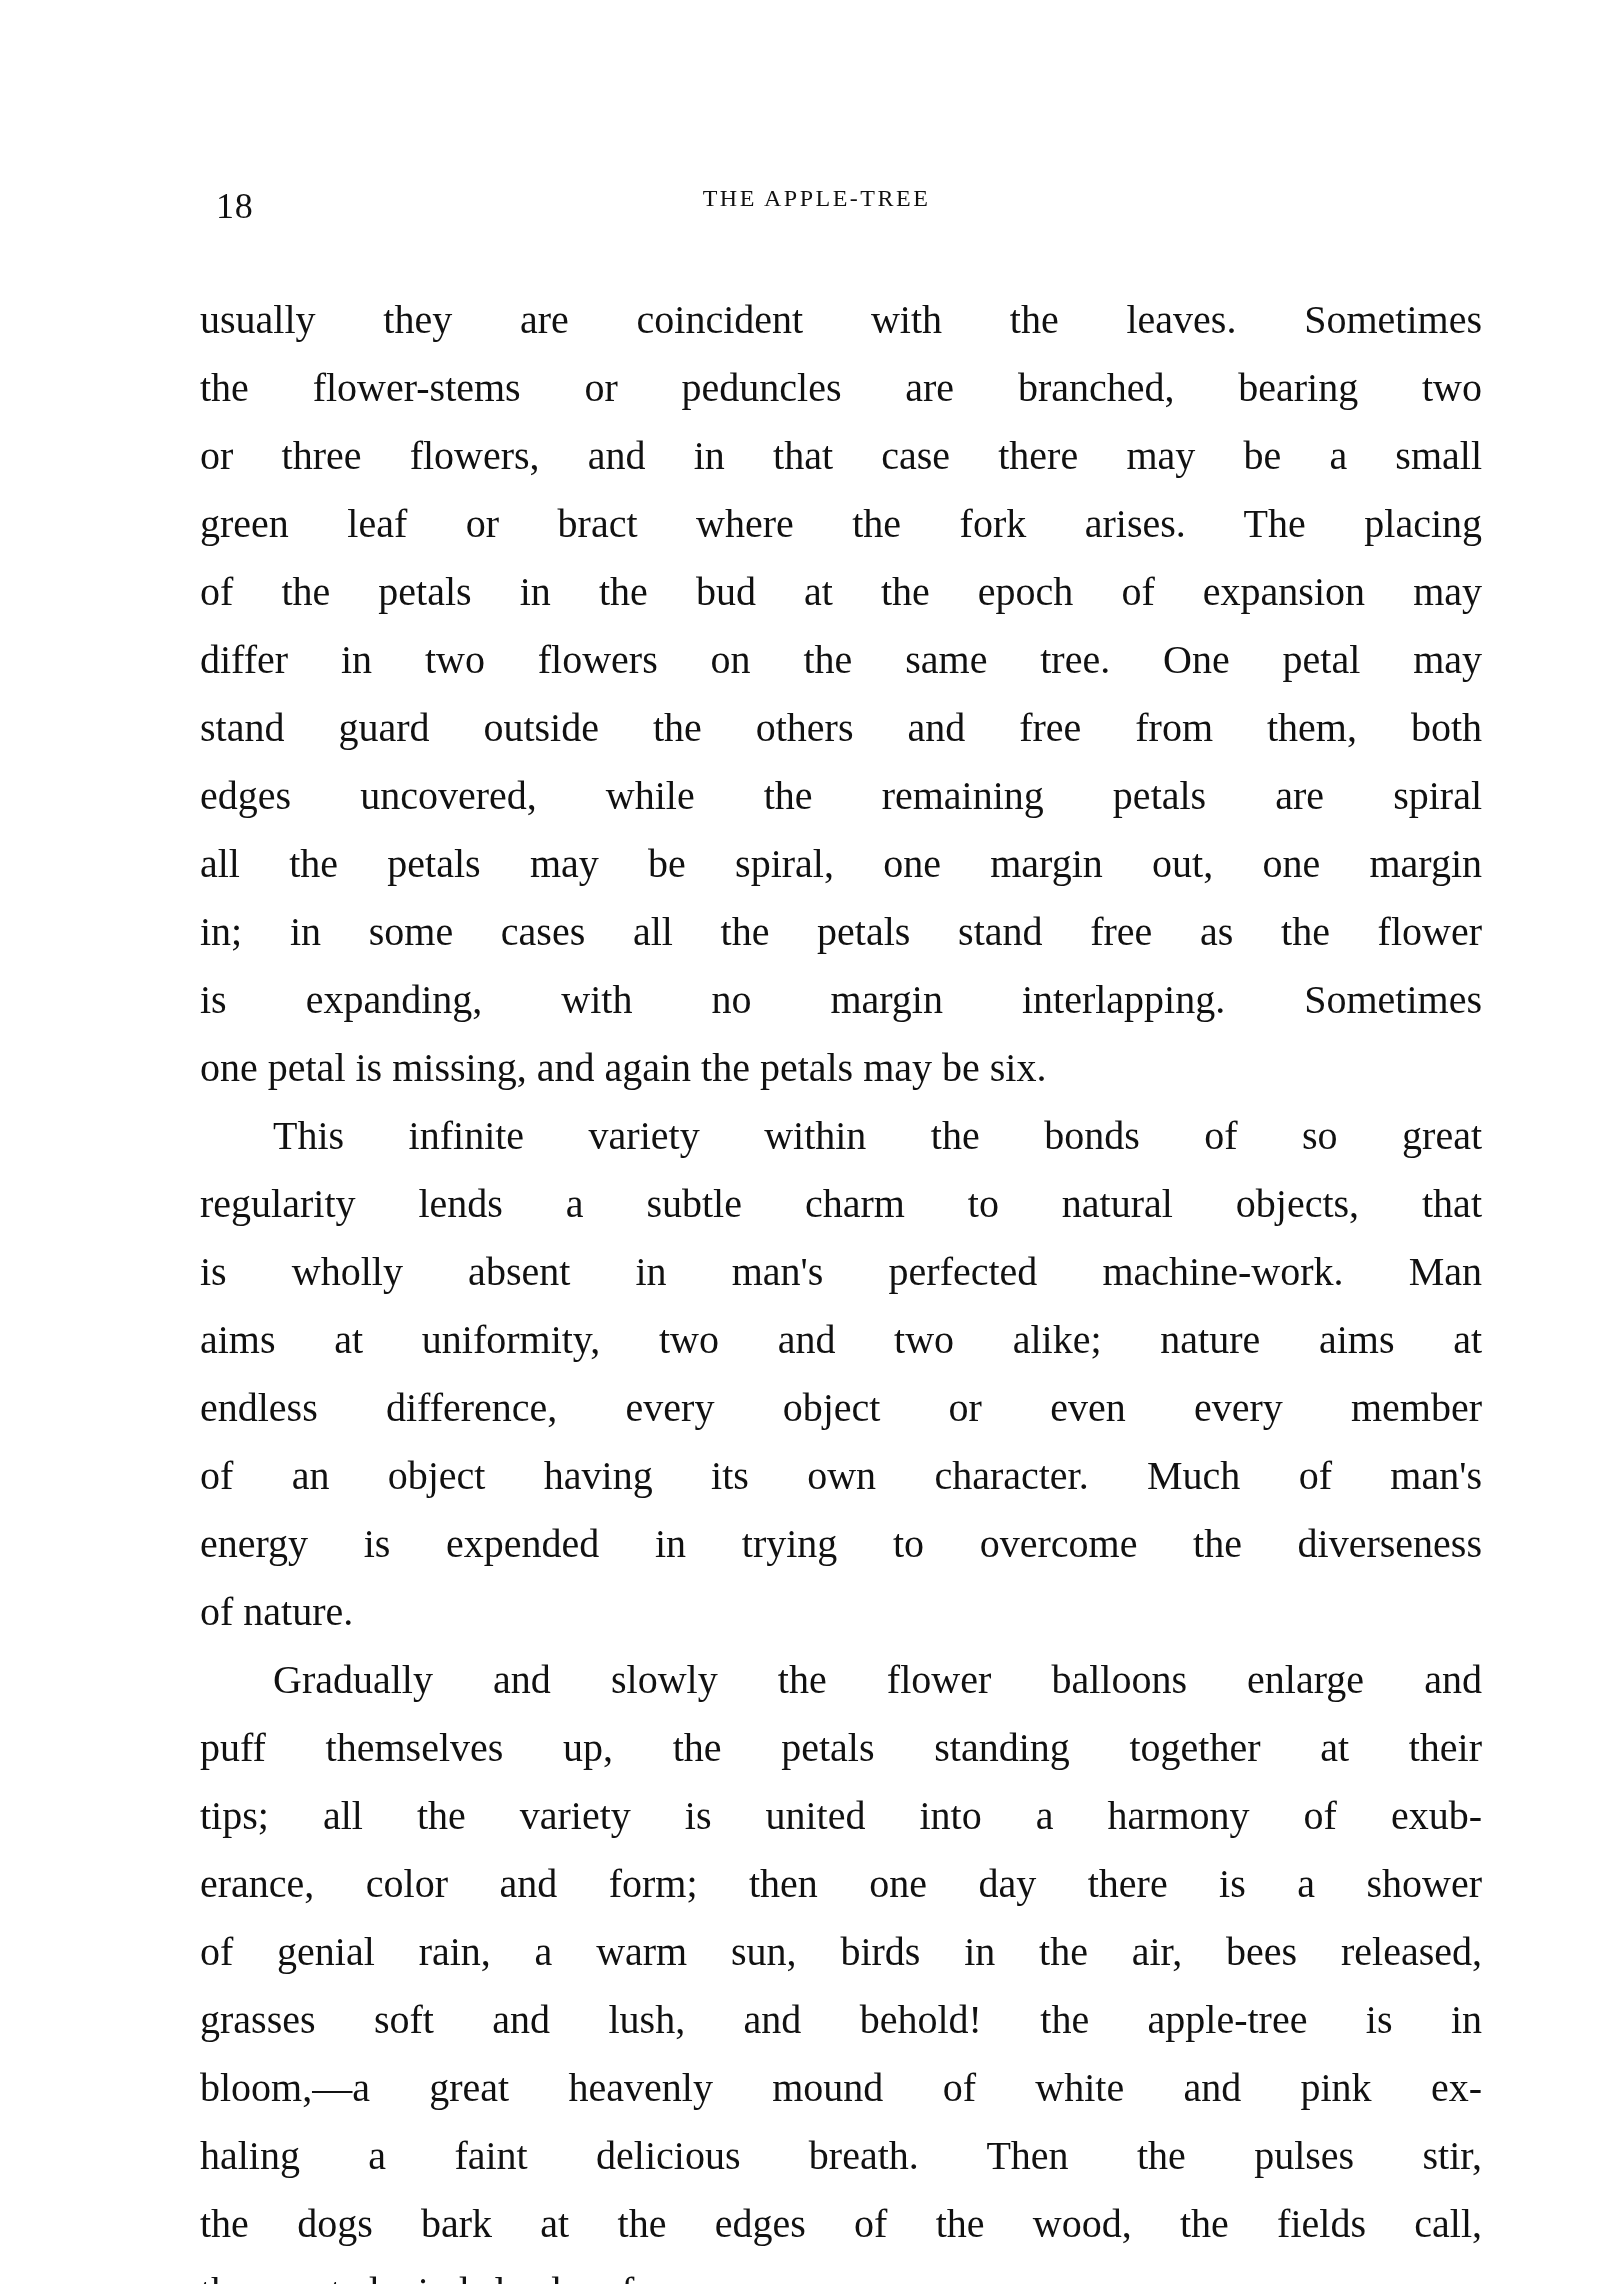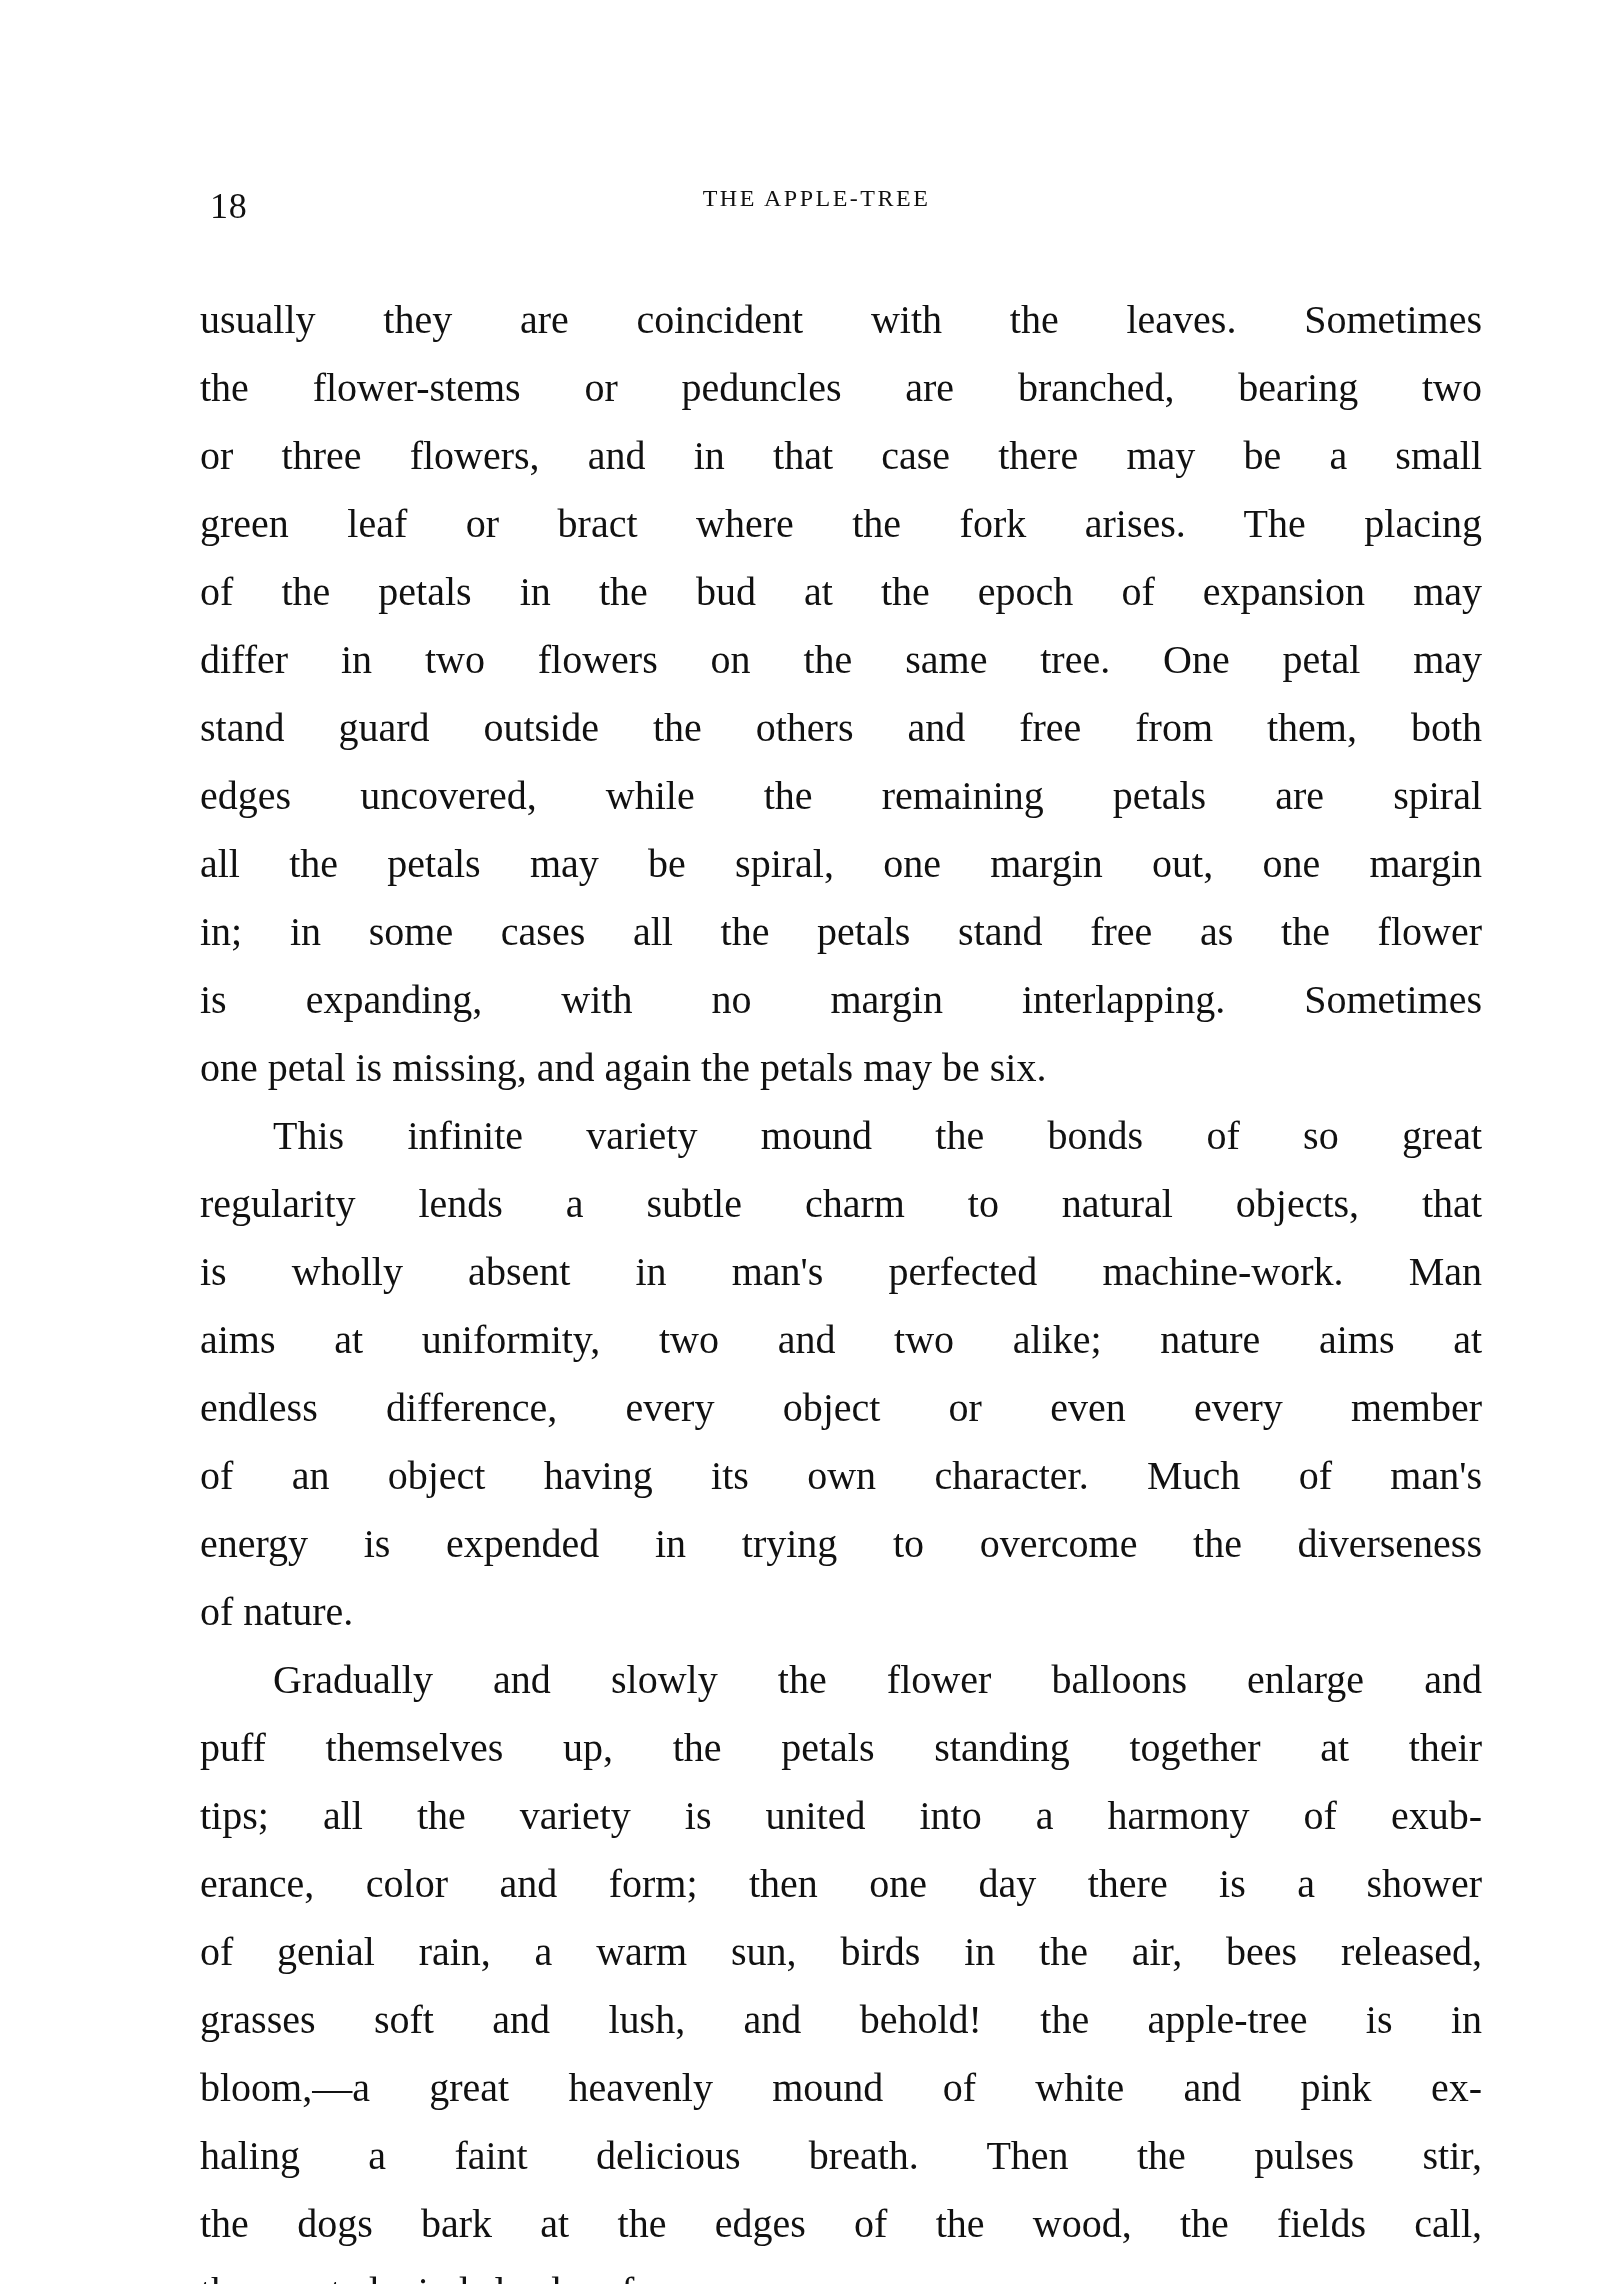--- a/index.html
+++ b/index.html
@@ -1,19 +1,19 @@
 <!DOCTYPE html>
 <html style="font-size:13px"><head>
 <meta charset="utf-8">
 <style>
   html, body { margin:0; padding:0; background:#ffffff; }
   body { width:1621px; height:2284px; position:relative; overflow:hidden; }
   .page { position:absolute; left:0; top:0; width:1621px; height:2284px; background:#fff; color:#111; font-family:"Liberation Serif","DejaVu Serif",serif; }
   .header { position:absolute; left:200px; top:185px; width:1282px; height:49px; }
-  .pagenum { position:absolute; left:10px; top:0; font-size:36px; letter-spacing:0.8px; }
+  .pagenum { position:absolute; left:16px; top:0; font-size:36px; letter-spacing:0.8px; }
   .running-title { position:absolute; left:0; right:0; top:0; text-align:center; font-size:24px; letter-spacing:2.5px; padding-right:49px; }
   .body { position:absolute; left:200px; top:280px; width:1282px; font-size:40px; line-height:56px; }
   .line { display:block; white-space:nowrap; text-align:justify; text-align-last:justify; height:56px;margin-top:12px; }
   .line.last { text-align-last:left; }
   .line.indent { padding-left:73px; }
 </style>
 </head>
 <body>
 
 <div class="page">
@@ -30,21 +30,21 @@
         <span class="line">of the petals in the bud at the epoch of expansion may</span>
         <span class="line">differ in two flowers on the same tree.  One petal may</span>
         <span class="line">stand guard outside the others and free from them, both</span>
         <span class="line">edges uncovered, while the remaining petals are spiral</span>
         <span class="line">all the petals may be spiral, one margin out, one margin</span>
         <span class="line">in; in some cases all the petals stand free as the flower</span>
         <span class="line">is expanding, with no margin interlapping.  Sometimes</span>
         <span class="line last">one petal is missing, and again the petals may be six.</span>
       </div>
       <div>
-        <span class="line indent">This infinite variety mound the bonds of so great</span>
+        <span class="line indent">This infinite variety within the bonds of so great</span>
         <span class="line">regularity lends a subtle charm to natural objects, that</span>
         <span class="line">is wholly absent in man's perfected machine-work.  Man</span>
         <span class="line">aims at uniformity, two and two alike; nature aims at</span>
         <span class="line">endless difference, every object or even every member</span>
         <span class="line">of an object having its own character.  Much of man's</span>
         <span class="line">energy is expended in trying to overcome the diverseness</span>
         <span class="line last">of nature.</span>
       </div>
       <div>
         <span class="line indent">Gradually and slowly the flower balloons enlarge and</span>

